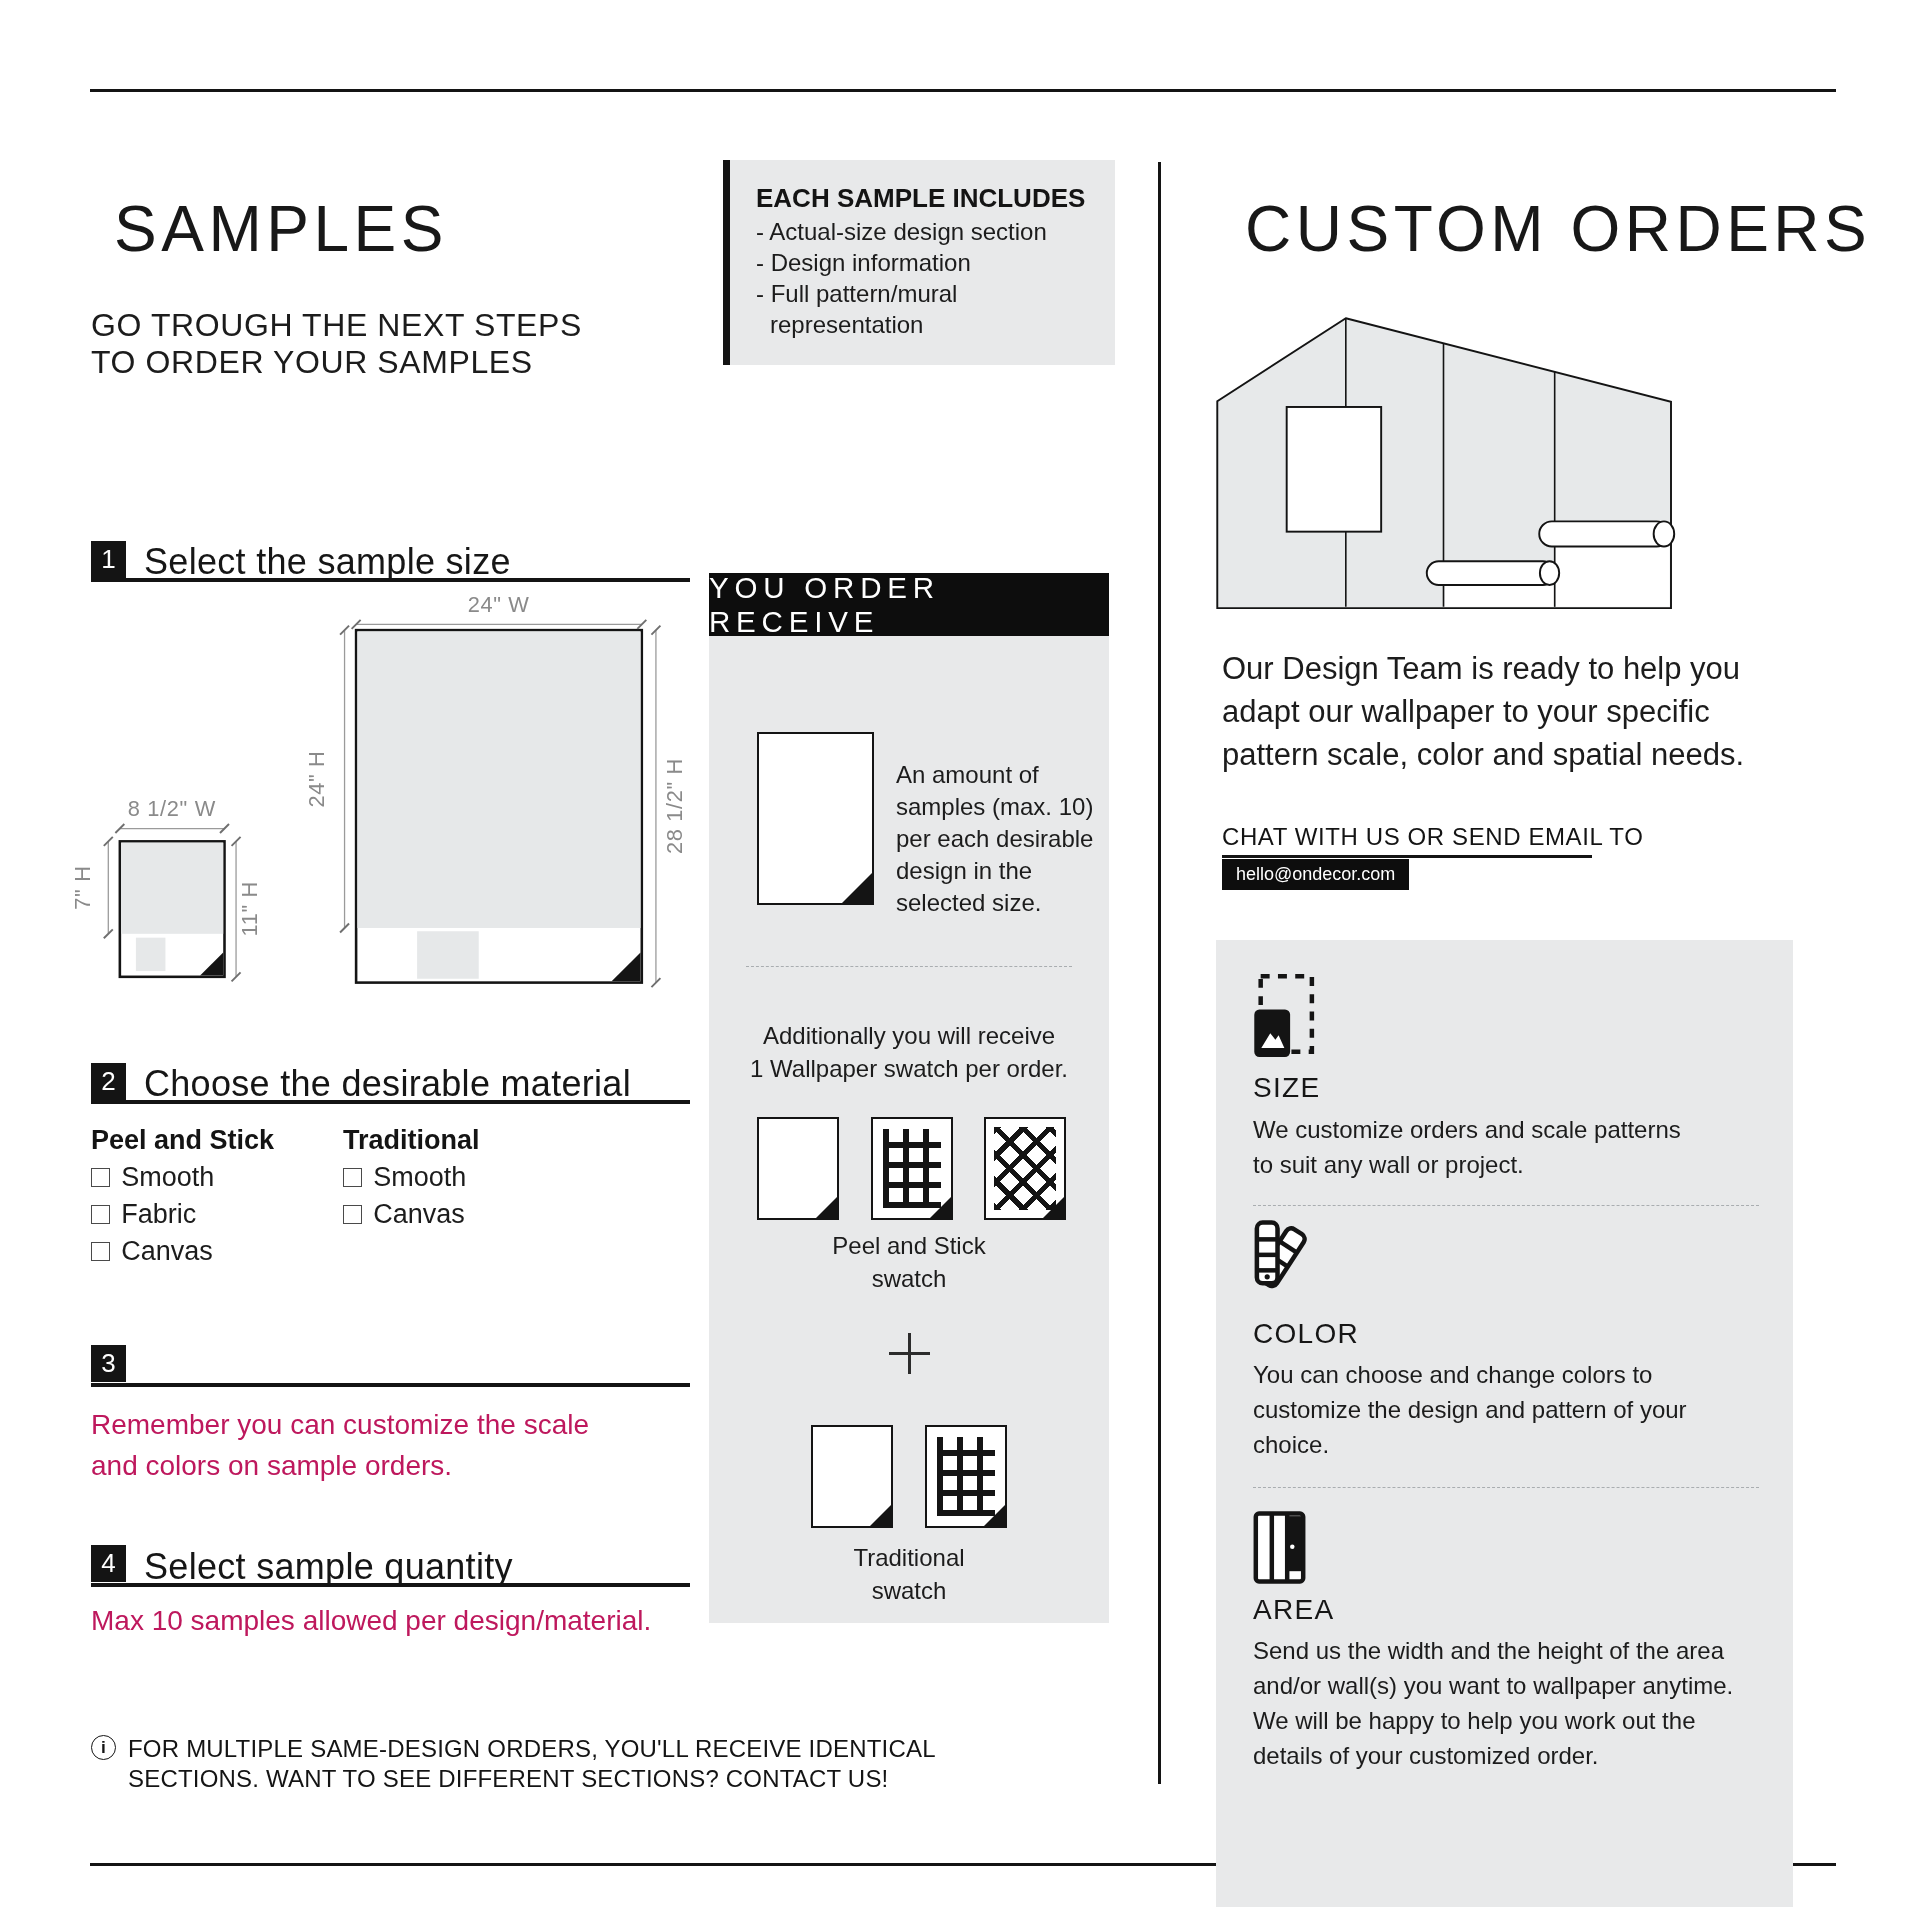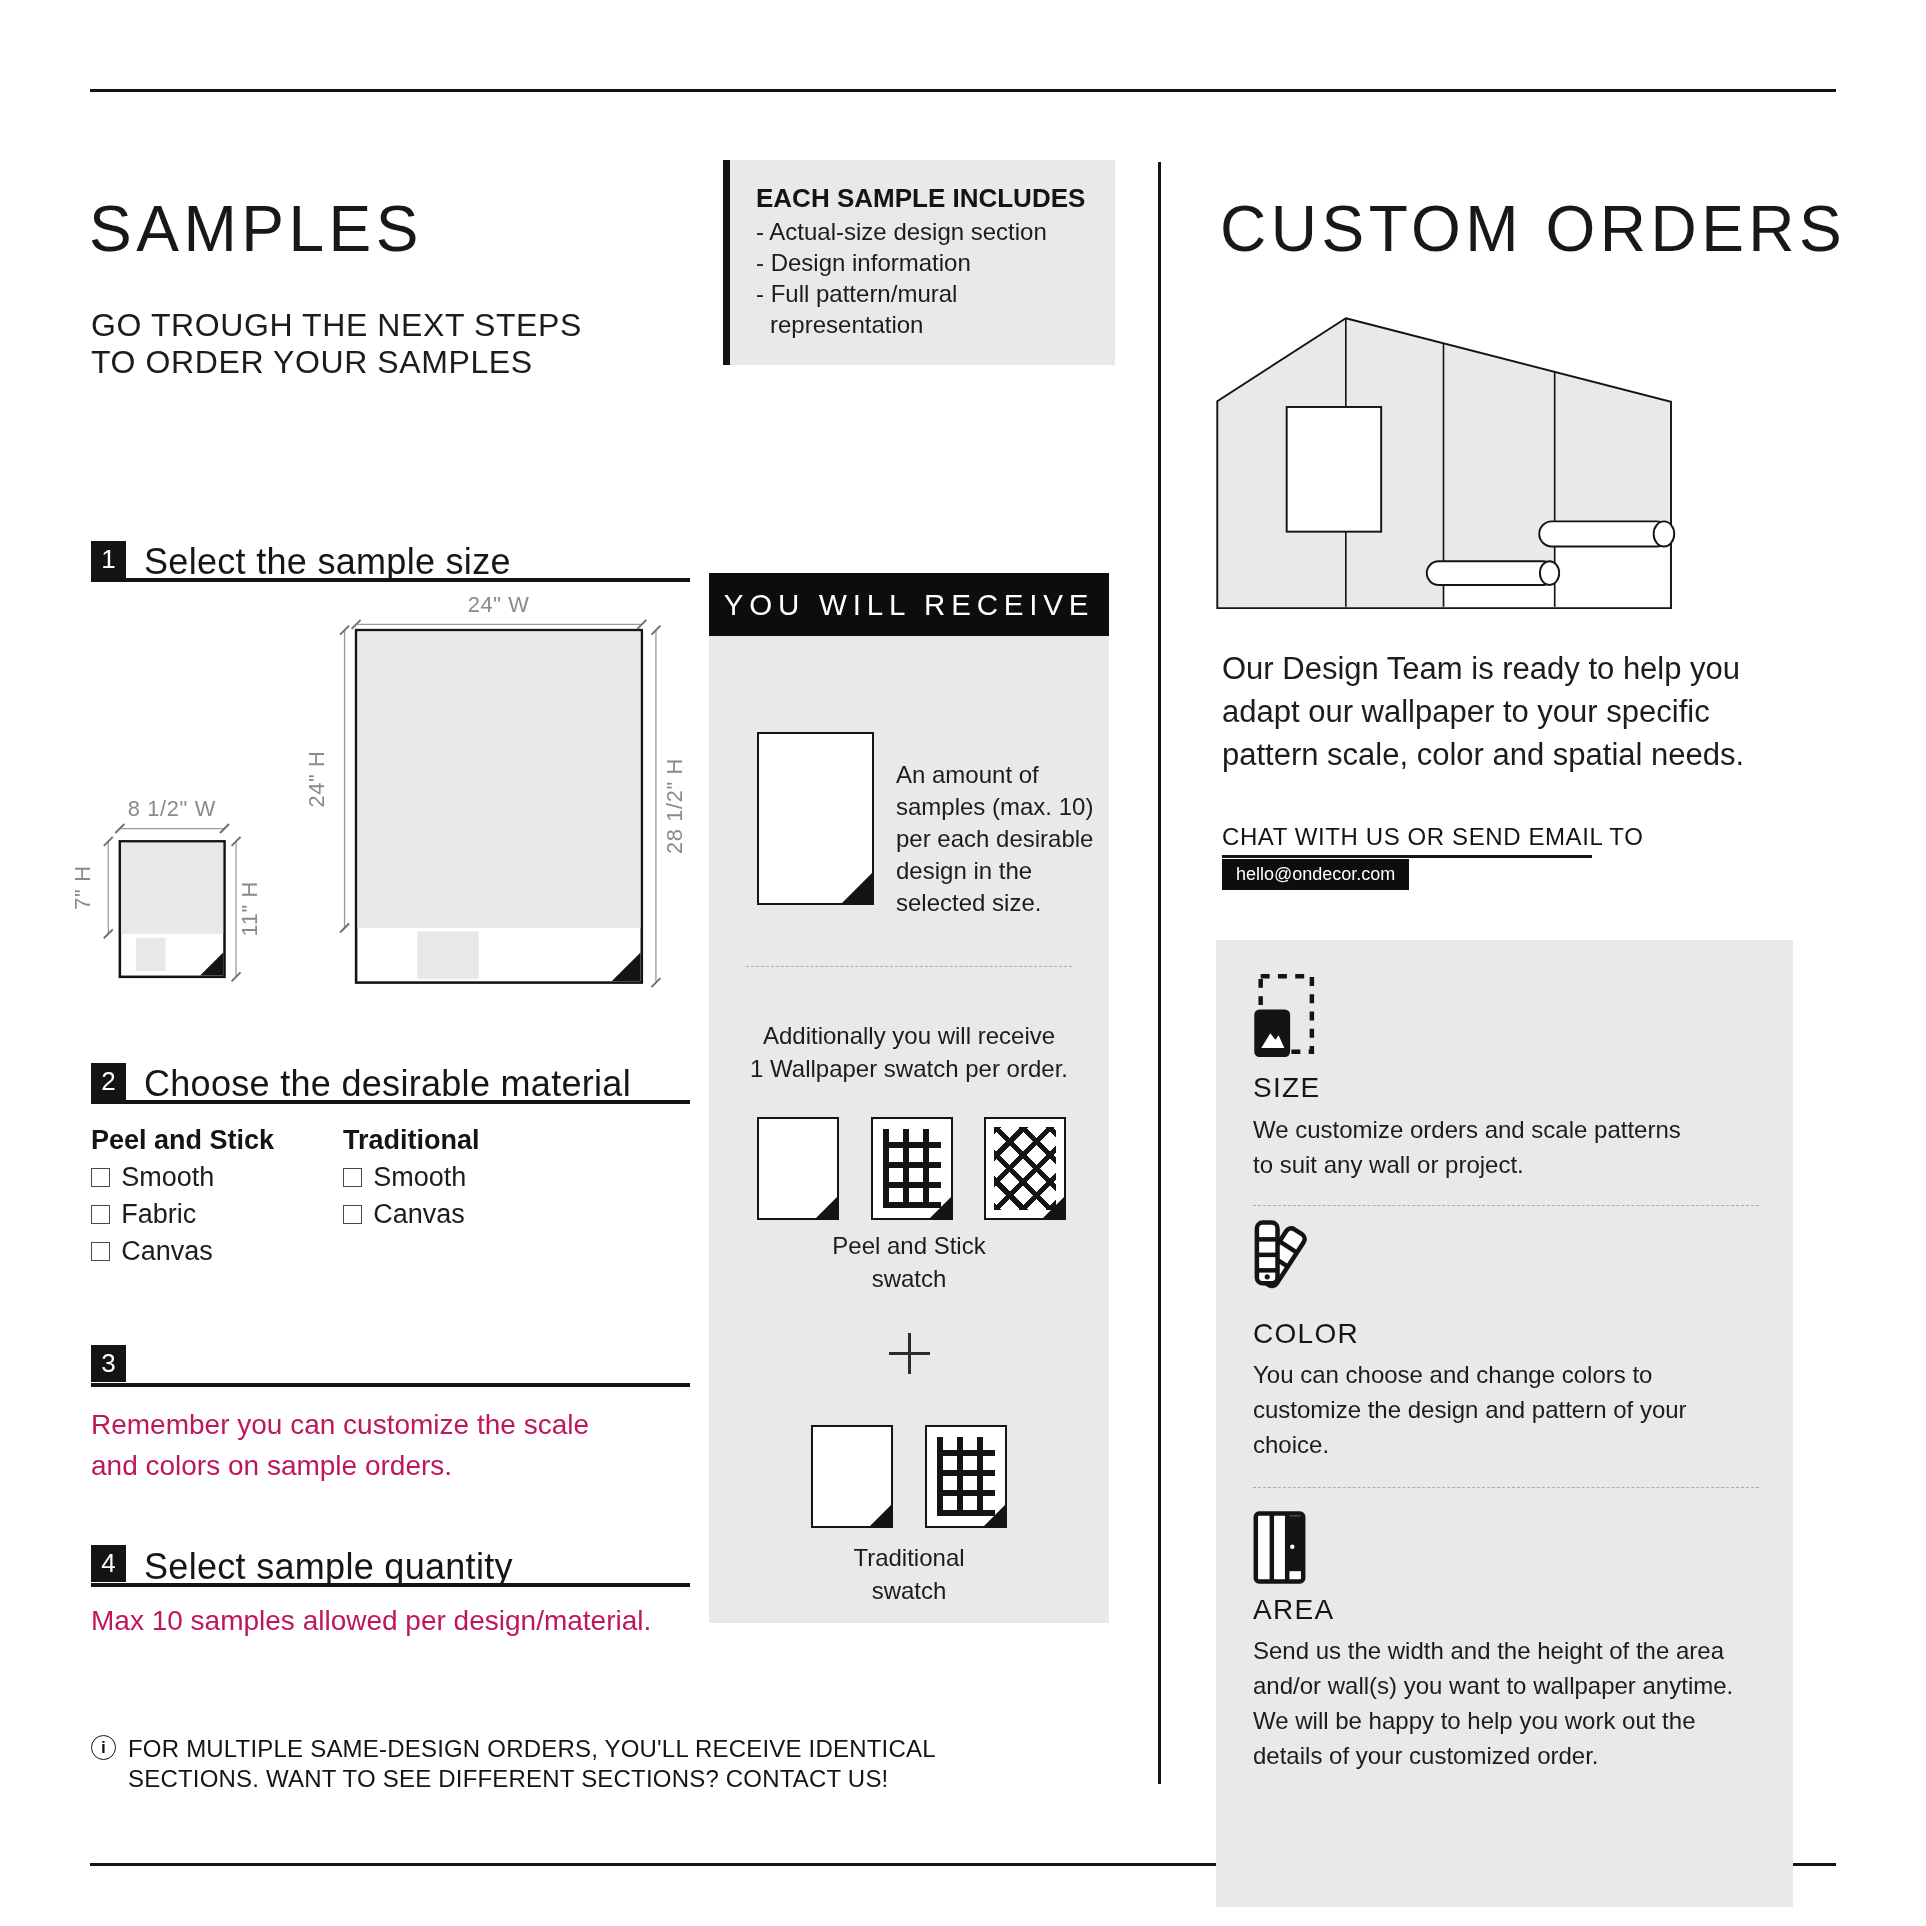--- a/index.html
+++ b/index.html
@@ -1,21 +1,21 @@
 <!DOCTYPE html>
 <html style="font-size:10.3px"><head>
 <meta charset="utf-8">
 <style>
   html,body{margin:0;padding:0;background:#fff;}
   #page{position:relative;width:1926px;height:1926px;background:#ffffff;
         font-family:"Liberation Sans",sans-serif;color:#1a1a1a;overflow:hidden;}
   .abs{position:absolute;}
   .rule{position:absolute;background:#141414;}
   
-  .big-title{position:absolute;font-size:64px;font-weight:400;letter-spacing:4.5px;color:#181818;line-height:1;}
+  .big-title{position:absolute;font-size:64px;font-weight:400;letter-spacing:4.5px;color:#181818;line-height:1;margin-left:25px;}
   .subtitle{position:absolute;font-size:32px;line-height:37px;letter-spacing:0.6px;color:#1c1c1c;}
   
   .includes-box{position:absolute;left:723px;top:160px;width:392px;height:205px;background:#e8e9ea;border-left:7px solid #141414;box-sizing:border-box;}
   .inc-title{position:absolute;left:26px;top:23px;font-size:26px;font-weight:bold;color:#141414;}
   .inc-item{position:absolute;left:26px;font-size:24px;line-height:31px;color:#1c1c1c;}
   
   .step-num{position:absolute;width:35px;height:37px;background:#141414;color:#fff;font-size:26px;display:flex;align-items:center;justify-content:center;}
   .step-label{position:absolute;font-size:36px;color:#161616;letter-spacing:0.3px;white-space:nowrap;}
   .step-rule{position:absolute;left:91px;width:599px;height:3.9px;background:#141414;}
   .para{position:absolute;font-size:28px;line-height:41px;color:#be185d;}
@@ -162,21 +162,21 @@
   <div class="step-label" style="left:144px;top:1546px;">Select sample quantity</div>
   <div class="step-rule" style="top:1583px;"></div>
   <div class="para" style="left:91px;top:1600px;font-size:28px;">Max 10 samples allowed per design/material.</div>
 
   <div class="info-circ">i</div>
   <div class="foot" style="left:128px;top:1734px;">
     <div>FOR MULTIPLE SAME-DESIGN ORDERS, YOU'LL RECEIVE IDENTICAL</div>
     <div>SECTIONS. WANT TO SEE DIFFERENT SECTIONS? CONTACT US!</div>
   </div>
 
-  <div class="mid-header">YOU WILL RECEIVE</div>
+  <div class="mid-header">YOU ORDER RECEIVE</div>
 
   <div class="mid-box">
     <div class="sheet big" style="left:48px;top:96px;width:117px;height:173px;"></div>
     <div class="mid-text" style="left:187px;top:123px;width:209px;">
       <div>An amount of</div>
       <div>samples (max. 10)</div>
       <div>per each desirable</div>
       <div>design in the</div>
       <div>selected size.</div>
     </div>

